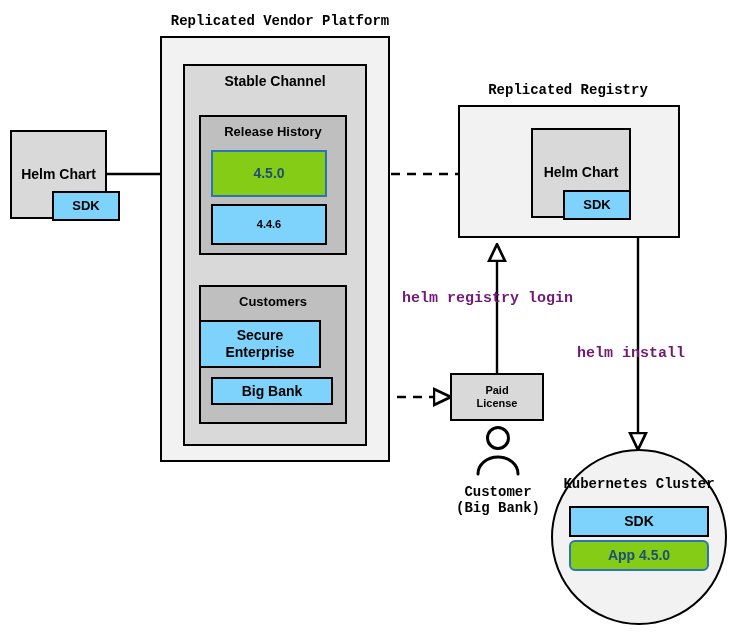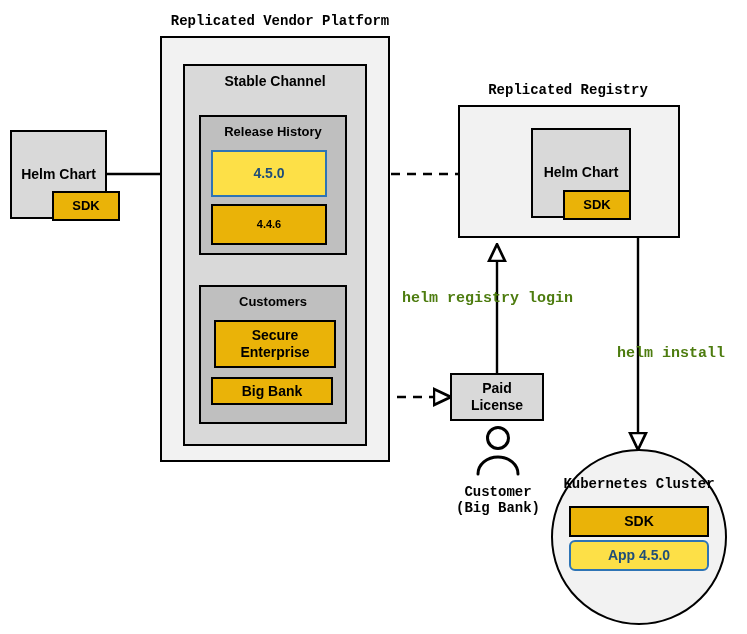--- a/index.html
+++ b/index.html
@@ -37,42 +37,42 @@
     display: flex;
     align-items: center;
     justify-content: center;
     text-align: center;
     font-family: "Liberation Sans", sans-serif;
     font-weight: bold;
     color: #000000;
     line-height: 1.18;
     white-space: pre-line;
   }
-  .fill-white   { background: #eab308; }
+  .fill-white   { background: #7dd3fc; }
   .fill-offwht  { background: #f2f2f2; }
   .fill-lgray   { background: #d9d9d9; }
   .fill-mgray   { background: #bfbfbf; }
-  .fill-blue    { background: #fde047; border-color: #2e74b5; color: #1f4e79; }
+  .fill-blue    { background: #84cc16; border-color: #2e74b5; color: #1f4e79; }
   .title-only {
     align-items: flex-start;
     justify-content: center;
     padding-top: 7px;
   }
   .circle {
     position: absolute;
     box-sizing: border-box;
     border: 2px solid #000000;
     border-radius: 50%;
     background: #f2f2f2;
   }
   .mono {
     position: absolute;
     font-family: "Liberation Mono", "DejaVu Sans Mono", monospace;
     font-weight: bold;
-    color: #4d7c0f;
+    color: #701a75;
     white-space: nowrap;
   }
   .person {
     position: absolute;
   }
 </style>
 </head>
 <body>
 
 <svg id="canvas" viewBox="0 0 747 634" xmlns="http://www.w3.org/2000/svg">
@@ -128,43 +128,43 @@
 <div class="box fill-blue" style="left:211px; top:150px; width:116px; height:47px; font-size:14px;">
   <span>4.5.0</span>
 </div>
 <div class="box fill-white" style="left:211px; top:204px; width:116px; height:41px; font-size:11px;">
   <span>4.4.6</span>
 </div>
 
 <div class="box fill-mgray title-only" style="left:199px; top:285px; width:148px; height:139px; font-size:13px;">
   <span>Customers</span>
 </div>
-<div class="box fill-white" style="left:214px; top:320px; width:122px; height:48px; font-size:14px;">
+<div class="box fill-white" style="left:199px; top:320px; width:122px; height:48px; font-size:14px;">
   <span>Secure
 Enterprise</span>
 </div>
 <div class="box fill-white" style="left:211px; top:377px; width:122px; height:28px; font-size:14px;">
   <span>Big Bank</span>
 </div>
 
 <div class="lbl" style="left:443px; top:82px; width:250px; font-size:14px;">Replicated Registry</div>
 
 <div class="box fill-offwht" style="left:458px; top:105px; width:222px; height:133px;"></div>
 
 <div class="box fill-lgray" style="left:531px; top:128px; width:100px; height:90px; font-size:14px;">
   <span style="position:absolute; left:0; right:0; top:34px;">Helm Chart</span>
 </div>
 <div class="box fill-white" style="left:563px; top:190px; width:68px; height:30px; font-size:13px;">
   <span>SDK</span>
 </div>
 
 <div class="mono" style="left:402px; top:290px; font-size:15px;">helm registry login</div>
-<div class="mono" style="left:577px; top:345px; font-size:15px;margin-left:40px;">helm install</div>
+<div class="mono" style="left:577px; top:345px; font-size:15px;">helm install</div>
 
-<div class="box fill-lgray" style="left:450px; top:373px; width:94px; height:48px; font-size:14px;">
+<div class="box fill-lgray" style="left:450px; top:373px; width:94px; height:48px; font-size:11px;">
   <span>Paid
 License</span>
 </div>
 
 <svg class="person" style="left:470px; top:426px; width:56px; height:52px;" viewBox="0 0 56 52" xmlns="http://www.w3.org/2000/svg">
   <circle cx="28" cy="12" r="10.5" fill="none" stroke="#000000" stroke-width="3"></circle>
   <path d="M 8 48 A 20 17 0 0 1 48 48" fill="none" stroke="#000000" stroke-width="3" stroke-linecap="round"></path>
 </svg>
 <div class="lbl" style="left:423px; top:484px; width:150px; font-size:14px;">Customer
 (Big Bank)</div>

